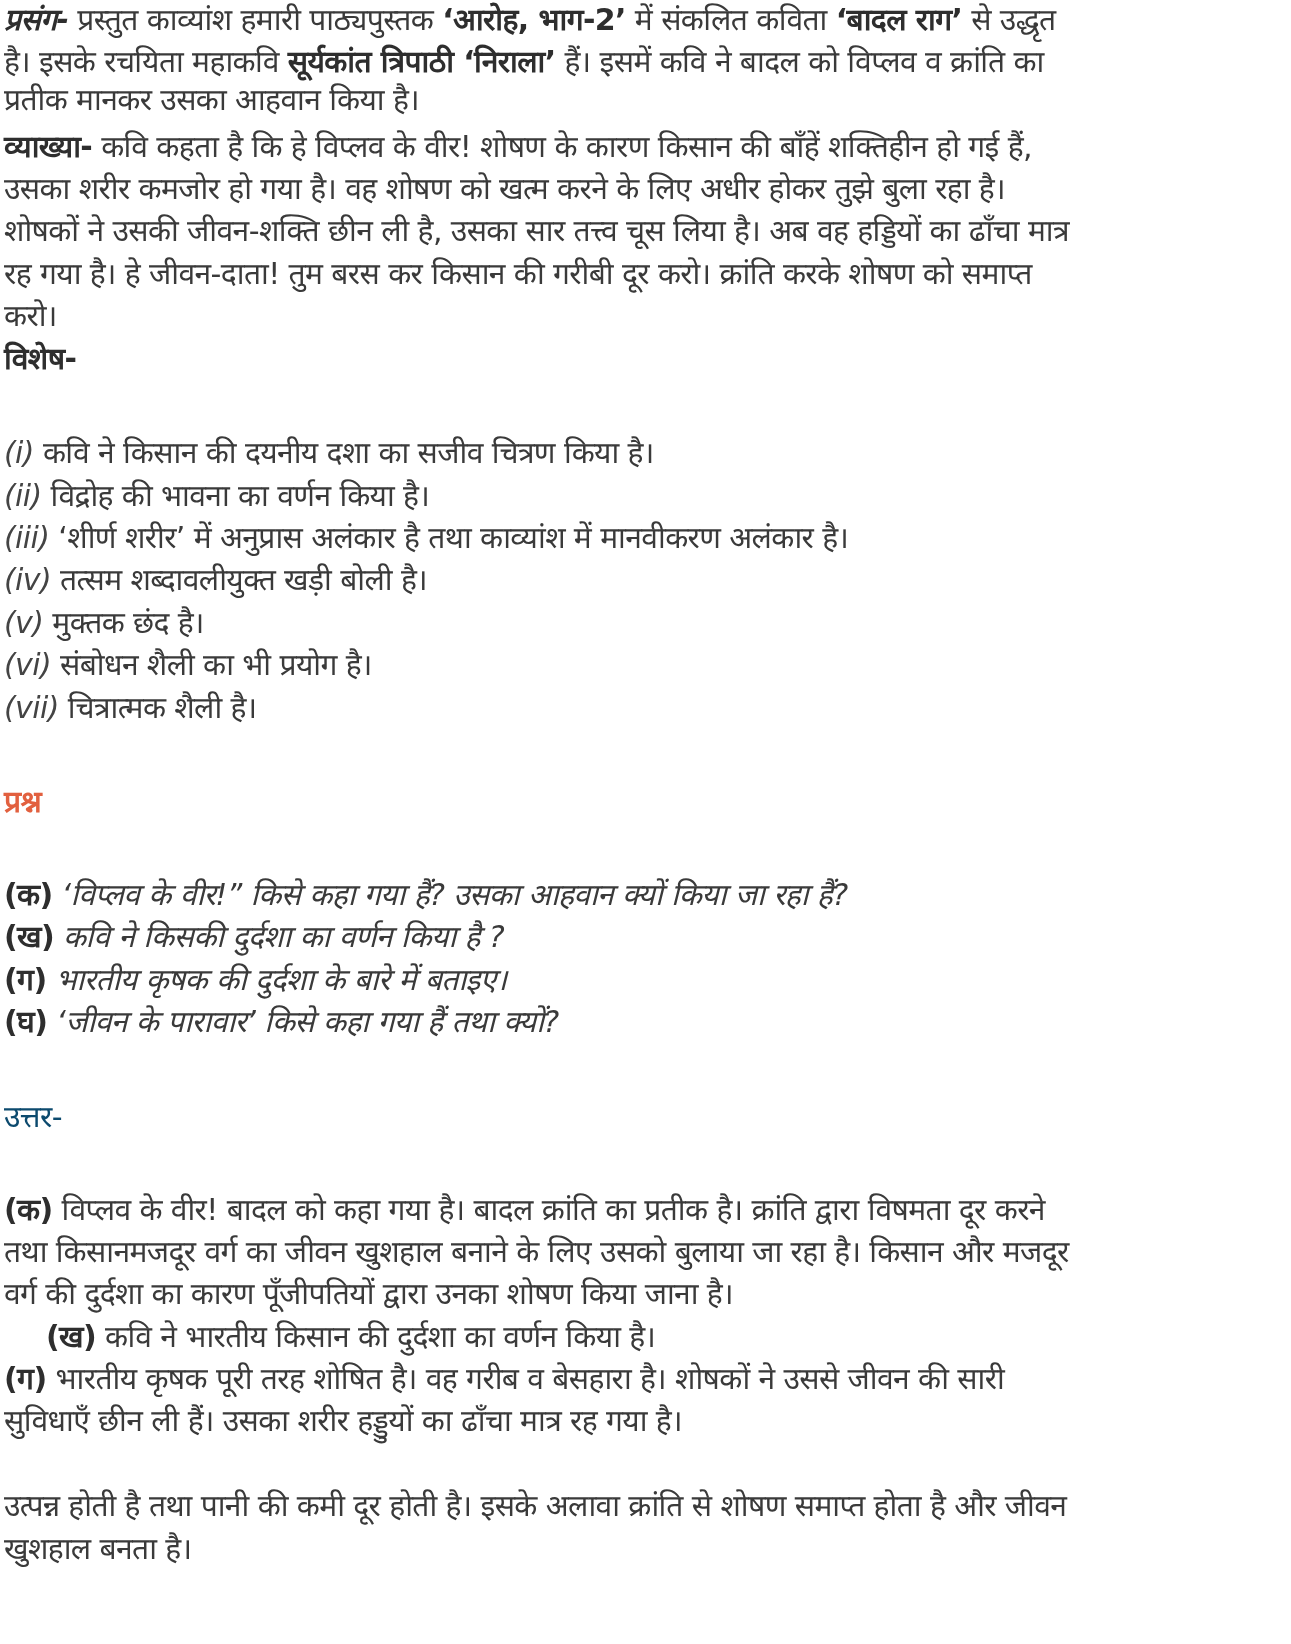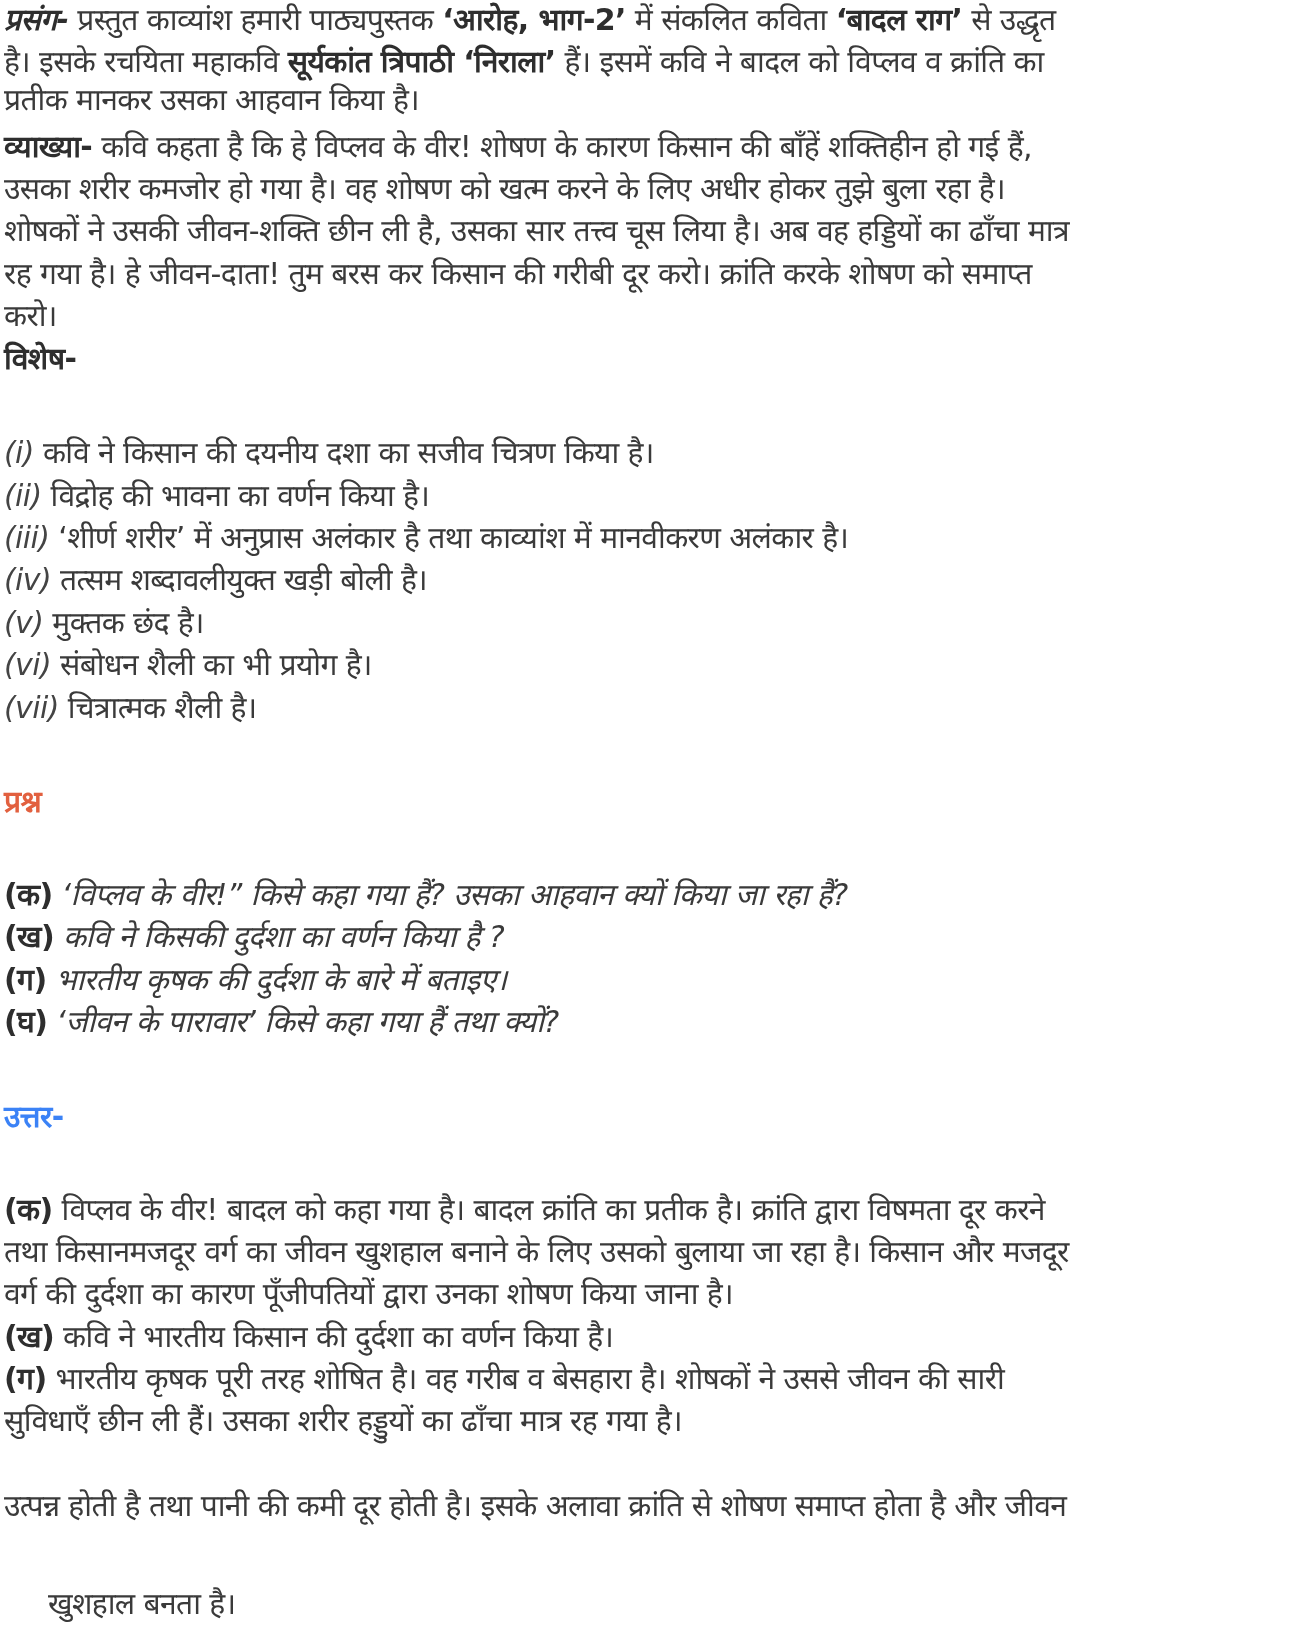--- a/index.html
+++ b/index.html
@@ -20,21 +20,21 @@
       left: 4px;
       font-size: 30px;
       line-height: 44px;
       white-space: nowrap;
       letter-spacing: -0.6px;
       transform-origin: left center;
     }
     .b { font-weight: bold; color: #2e2e2e; }
     .i { font-style: italic; }
     .heading-red { color: #e2603f; font-weight: bold; }
-    .heading-green { color: #3b82f6; font-weight: bold; }
+    .heading-green { color: #0c4a6e; font-weight: normal; }
     .label-italic { font-style: italic; color: #444; }
     .q-text { font-style: italic; }
   </style>
 </head>
 <body>
 
 <div class="page">
 
   <div class="line" style="top:-2px;">
     <span class="b i">प्रसंग-</span><span> प्रस्तुत काव्यांश हमारी पाठ्यपुस्तक </span><span class="b">‘आरोह, भाग-2’</span><span> में संकलित कविता </span><span class="b">‘बादल राग’</span><span> से उद्धृत</span>
@@ -92,25 +92,25 @@
   </div>
 
   <div class="line heading-green" style="top:1095px;">उत्तर-</div>
 
   <div class="line" style="top:1188px;">
     <span class="b">(क)</span><span> विप्लव के वीर! बादल को कहा गया है। बादल क्रांति का प्रतीक है। क्रांति द्वारा विषमता दूर करने</span>
   </div>
   <div class="line" style="top:1230px;">तथा किसानमजदूर वर्ग का जीवन खुशहाल बनाने के लिए उसको बुलाया जा रहा है। किसान और मजदूर</div>
   <div class="line" style="top:1272px;text-align:right;">वर्ग की दुर्दशा का कारण पूँजीपतियों द्वारा उनका शोषण किया जाना है।</div>
 
-  <div class="line" style="top:1315px;">
+  <div class="line" style="top:1315px;margin-left:42px;">
     <span class="b">(ख)</span><span> कवि ने भारतीय किसान की दुर्दशा का वर्णन किया है।</span>
   </div>
 
   <div class="line" style="top:1357px;">
     <span class="b">(ग)</span><span> भारतीय कृषक पूरी तरह शोषित है। वह गरीब व बेसहारा है। शोषकों ने उससे जीवन की सारी</span>
   </div>
   <div class="line" style="top:1399px;">सुविधाएँ छीन ली हैं। उसका शरीर हड्डुयों का ढाँचा मात्र रह गया है।</div>
 
   <div class="line" style="top:1484px;">उत्पन्न होती है तथा पानी की कमी दूर होती है। इसके अलावा क्रांति से शोषण समाप्त होता है और जीवन</div>
-  <div class="line" style="top:1582px;margin-left:44px;">खुशहाल बनता है।</div>
+  <div class="line" style="top:1527px;">खुशहाल बनता है।</div>
 
 </div>
 
 </body></html>

